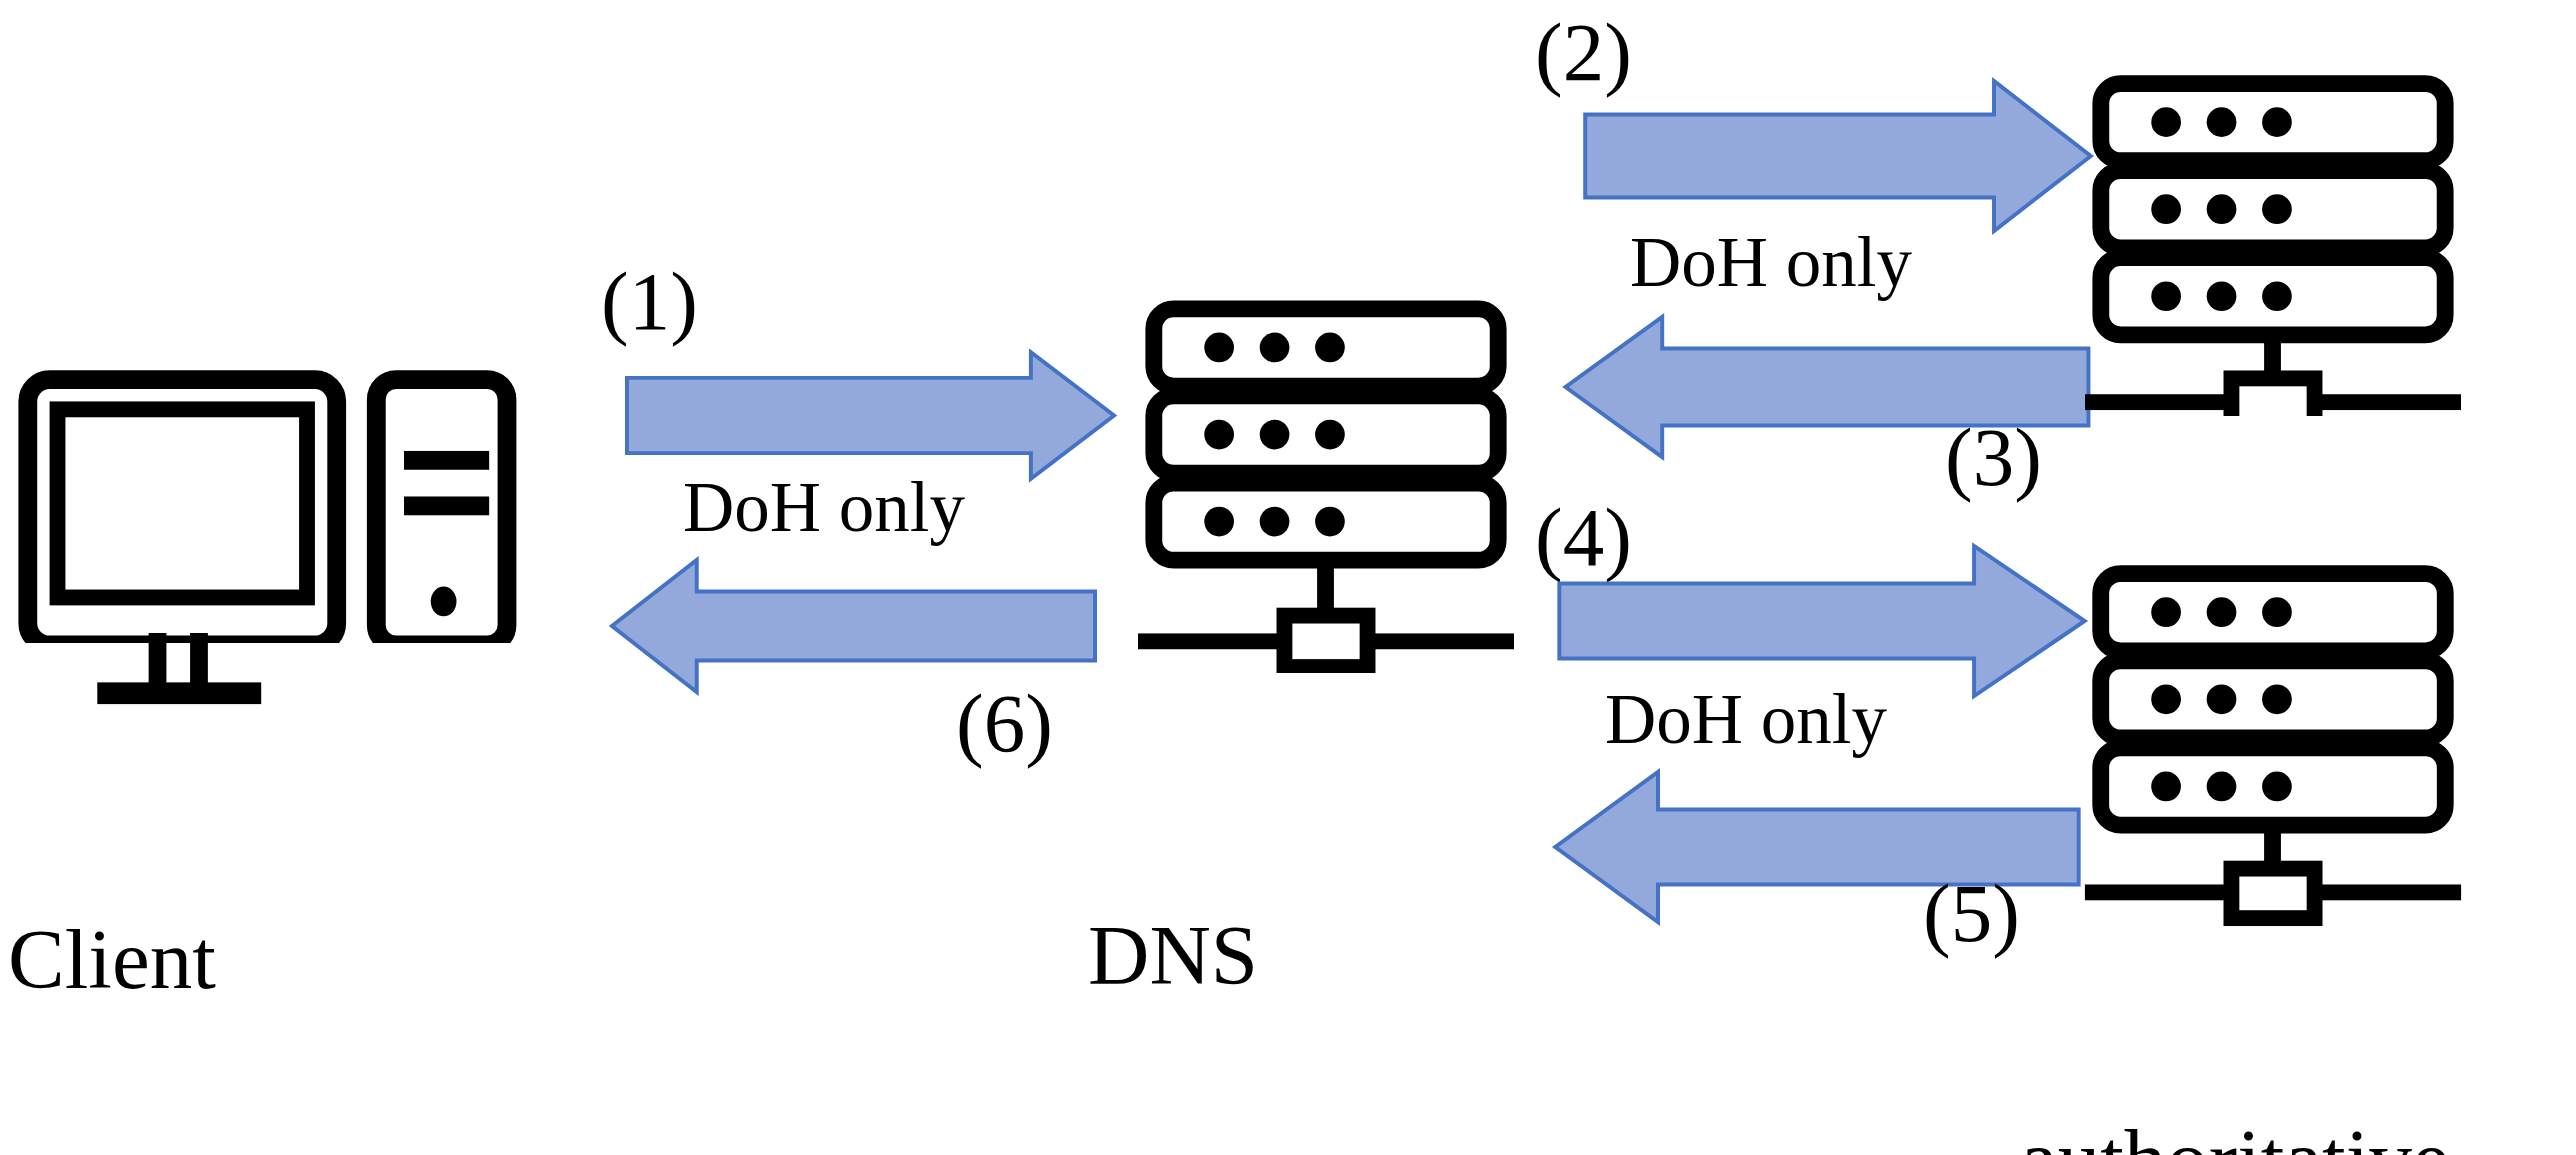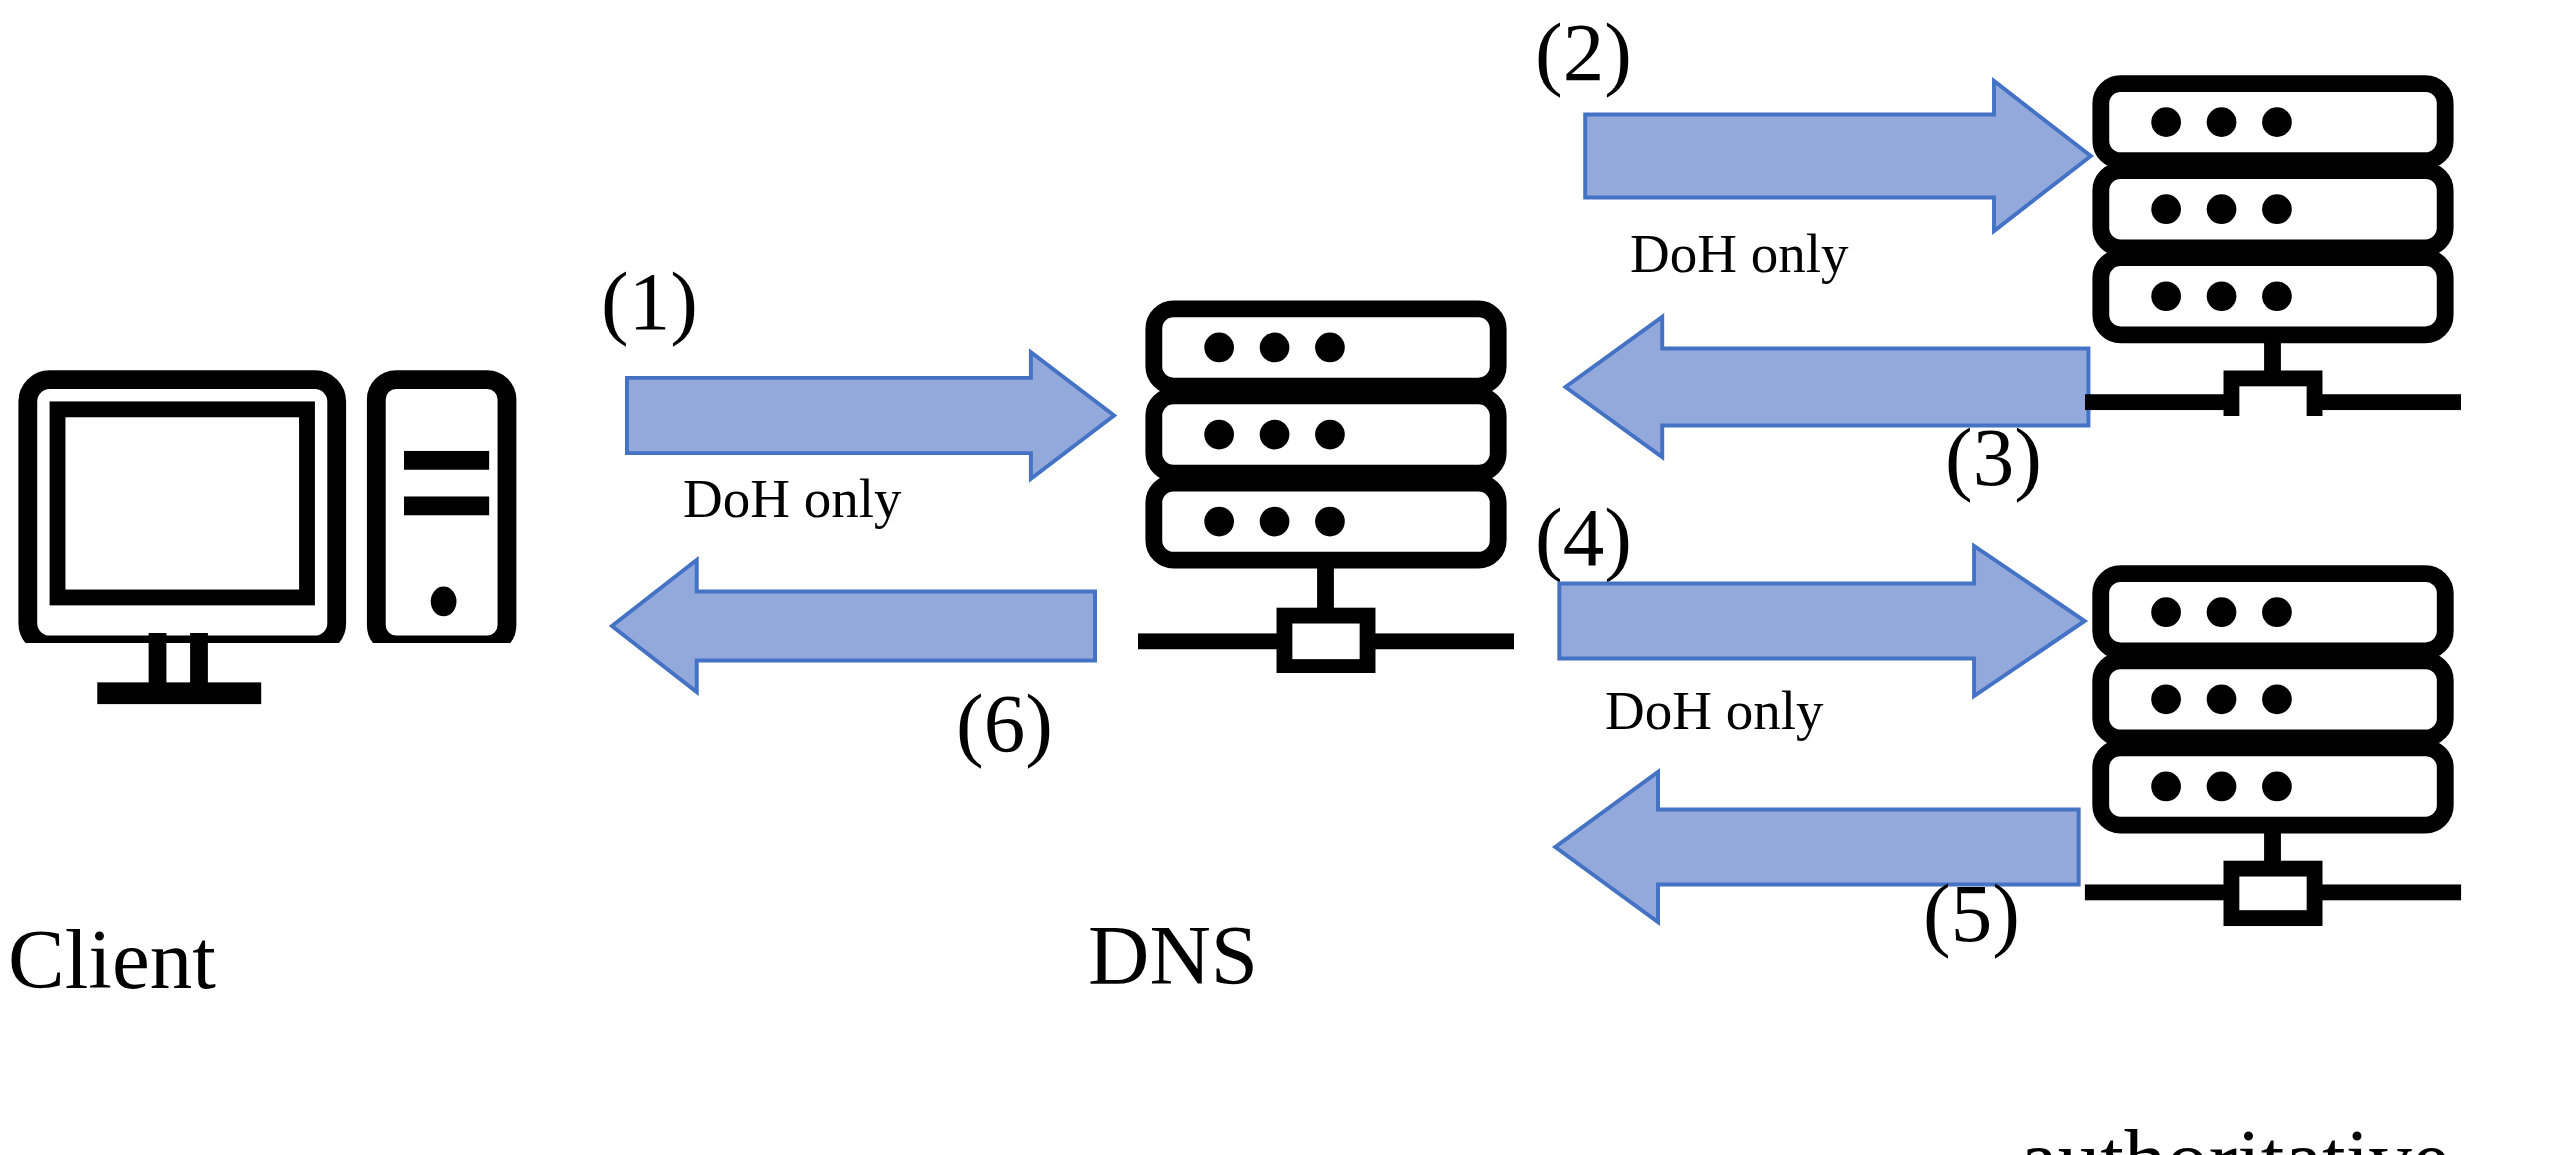--- a/index.html
+++ b/index.html
@@ -23,21 +23,21 @@
   .txt {
     color: #000000;
     white-space: pre;
     line-height: 1.02;
     font-family: "Liberation Serif", "DejaVu Serif", serif;
   }
   .step-num {
     font-size: 83px;
   }
   .doh-label {
-    font-size: 55px;
+    font-size: 71px;
   }
   .node-label {
     font-size: 85px;
     line-height: 1.06;
   }
 
   
   .arrow { display: block; }
 
   

